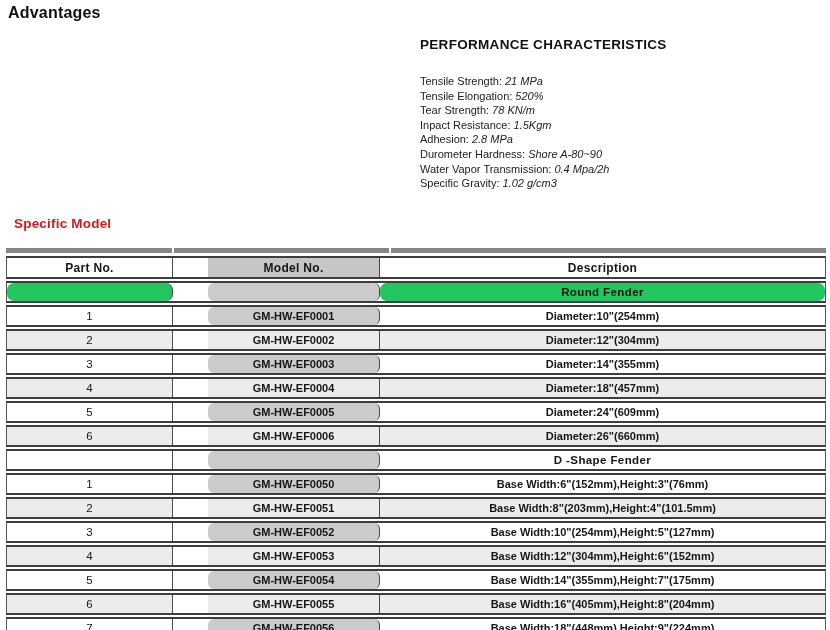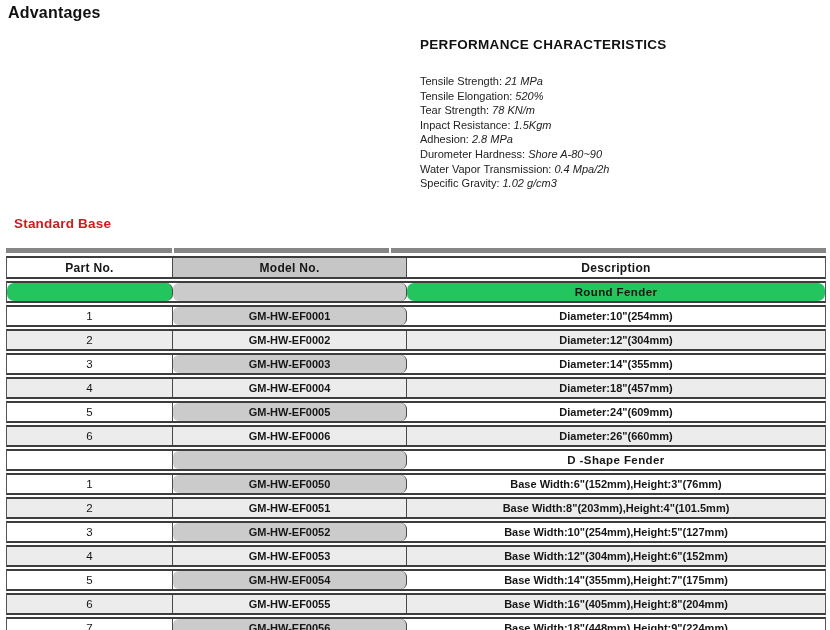--- a/index.html
+++ b/index.html
@@ -50,21 +50,21 @@
     border-right: 1px solid #555;
     margin-bottom: 2px;
     background: #ffffff;
   }
   .t-cell {
     display: flex; align-items: center; justify-content: center;
     height: 18px; font-size: 11px; color: #161616;
     overflow: hidden; white-space: nowrap;
   }
   .c-part { width: 166px; border-right: 1px solid #4a4a4a; font-weight: 400; font-size: 11.5px; }
-  .c-model { width: 234px; border-right: 1px solid #4a4a4a; font-weight: 700; }
+  .c-model { width: 172px; border-right: 1px solid #4a4a4a; font-weight: 700; margin-left: 35px; }
   .c-desc { flex: 1; font-weight: 700; }
 
   .t-row.header .t-cell { height: 19px; font-weight: 700; font-size: 12px; letter-spacing: 0.3px; }
   .t-row.header .c-model { background: #c6c6c6; }
 
   .t-row.section .c-desc { font-weight: 700; font-size: 11.5px; letter-spacing: 0.4px; }
   .t-row .c-model.m-dark { background: #cbcbcb; border-radius: 6px; }
   .t-row .c-model.m-light { background: #ececec; }
   .t-row.shaded .c-part, .t-row.shaded .c-desc { background: #ececec; }
   .t-row.section.shaded .c-part, .t-row.section.shaded .c-desc { background: #22c55e; border-radius: 7px; }
@@ -97,21 +97,21 @@
       <div class="spec-line"><span class="spec-label">Tensile Elongation:</span><span class="spec-value">520%</span></div>
       <div class="spec-line"><span class="spec-label">Tear Strength:</span><span class="spec-value">78 KN/m</span></div>
       <div class="spec-line"><span class="spec-label">Inpact Resistance:</span><span class="spec-value">1.5Kgm</span></div>
       <div class="spec-line"><span class="spec-label">Adhesion:</span><span class="spec-value">2.8 MPa</span></div>
       <div class="spec-line"><span class="spec-label">Durometer Hardness:</span><span class="spec-value">Shore A-80~90</span></div>
       <div class="spec-line"><span class="spec-label">Water Vapor Transmission:</span><span class="spec-value">0.4 Mpa/2h</span></div>
       <div class="spec-line"><span class="spec-label">Specific Gravity:</span><span class="spec-value">1.02 g/cm3</span></div>
     </div>
 </section>
 
-<h2 class="standard-model">Standard Base</h2>
+<h2 class="standard-model">Specific Model</h2>
 
 <div class="model-table">
   <div class="top-band">
     <div class="band-seg band-part"></div>
     <div class="band-seg band-model"></div>
     <div class="band-seg band-desc"></div>
   </div>
 
   <div class="t-row header">
     <div class="t-cell c-part">Part No.</div>

